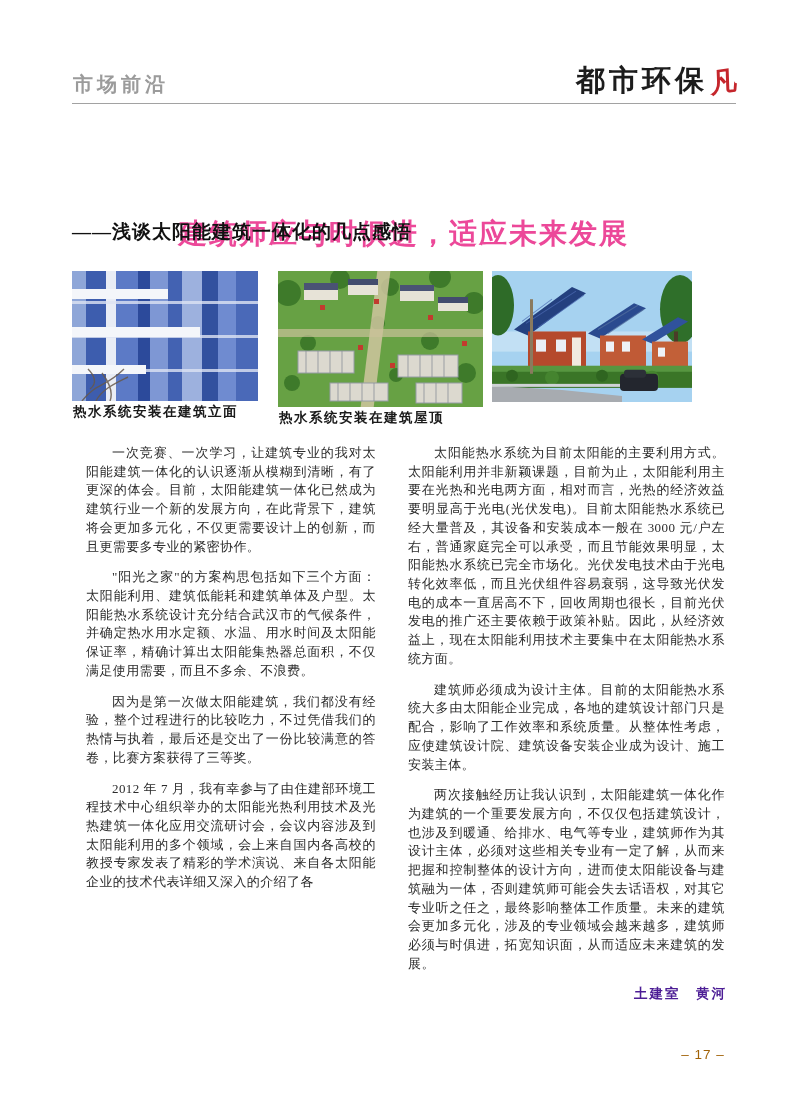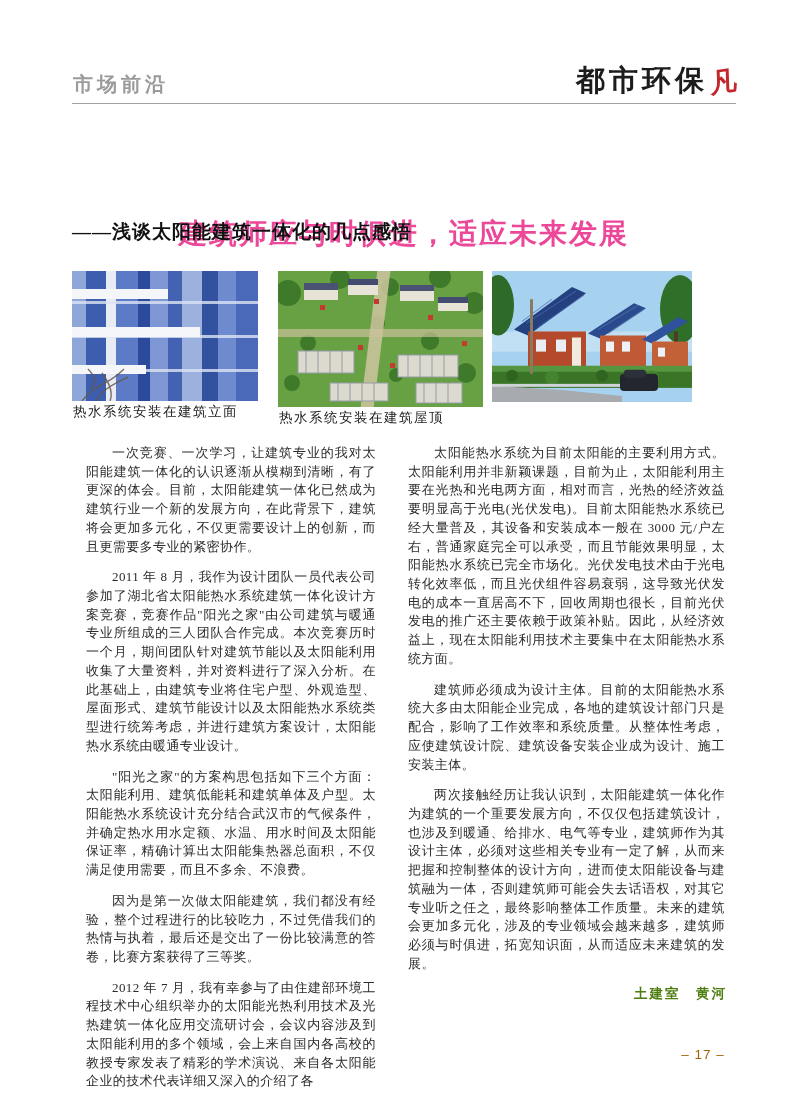--- a/index.html
+++ b/index.html
@@ -36,37 +36,37 @@
     font-size:19px;font-weight:bold;color:#111;letter-spacing:1px;
   }
   
   .photo{position:absolute;top:271px;overflow:hidden;}
   .photo svg{display:block;width:100%;height:100%;}
   .photo-1{left:72px;width:186px;height:130px;}
   .photo-2{left:278px;width:205px;height:136px;}
   .photo-3{left:492px;width:200px;height:131px;}
   .caption{
     position:absolute;font-family:"Liberation Sans","DejaVu Sans",sans-serif;
-    font-size:13.5px;font-weight:normal;color:#1b1b1b;letter-spacing:1.5px;
+    font-size:13.5px;font-weight:bold;color:#1b1b1b;letter-spacing:1.5px;
   }
   .caption-1{left:73px;top:403px;}
   .caption-2{left:279px;top:409px;}
   
   .column{
     position:absolute;top:432px;
     font-size:13px;line-height:18.72px;color:#2b2b2b;
     text-align:justify;letter-spacing:0.4px;
   }
   .col-left{left:74px;width:314px;}
   .col-right{left:396px;width:341px;}
   .column p{margin:12px;text-indent:2em;}
   .column p.noindent{text-indent:0;}
   .byline{
     font-family:"Liberation Sans","DejaVu Sans",sans-serif;
-    font-size:13.5px;font-weight:bold;color:#4d7c0f;
+    font-size:13.5px;font-weight:bold;color:#4c1d95;
     text-align:right;padding-right:10px;margin-top:2px;letter-spacing:2px;
   }
   
   .page-number{
     position:absolute;left:678px;top:1047px;width:50px;text-align:center;
     font-family:"Liberation Sans","DejaVu Sans",sans-serif;
     font-size:13.5px;color:#a16207;letter-spacing:1px;
   }
 </style>
 </head>
@@ -205,21 +205,20 @@
       <rect x="132" y="98" width="22" height="8" rx="3" fill="#2c3038"></rect>
       <rect x="38" y="28" width="3" height="74" fill="#8a7a5e"></rect>
     </svg>
   </div>
 
   <div class="caption caption-1">热水系统安装在建筑立面</div>
   <div class="caption caption-2">热水系统安装在建筑屋顶</div>
 
   <div class="column col-left">
       <p>一次竞赛、一次学习，让建筑专业的我对太阳能建筑一体化的认识逐渐从模糊到清晰，有了更深的体会。目前，太阳能建筑一体化已然成为建筑行业一个新的发展方向，在此背景下，建筑将会更加多元化，不仅更需要设计上的创新，而且更需要多专业的紧密协作。</p>
-      <p>2011 年 8 月，我作为设计团队一员代表公司参加了湖北省太阳能热水系统建筑一体化设计方案竞赛，竞赛作品"阳光之家"由公司建筑与暖通专业所组成的三人团队合作完成。本次竞赛历时一个月，期间团队针对建筑节能以及太阳能利用收集了大量资料，并对资料进行了深入分析。在此基础上，由建筑专业将住宅户型、外观造型、屋面形式、建筑节能设计以及太阳能热水系统类型进行统筹考虑，并进行建筑方案设计，太阳能热水系统由暖通专业设计。</p>
       <p>"阳光之家"的方案构思包括如下三个方面：太阳能利用、建筑低能耗和建筑单体及户型。太阳能热水系统设计充分结合武汉市的气候条件，并确定热水用水定额、水温、用水时间及太阳能保证率，精确计算出太阳能集热器总面积，不仅满足使用需要，而且不多余、不浪费。</p>
       <p>因为是第一次做太阳能建筑，我们都没有经验，整个过程进行的比较吃力，不过凭借我们的热情与执着，最后还是交出了一份比较满意的答卷，比赛方案获得了三等奖。</p>
       <p>2012 年 7 月，我有幸参与了由住建部环境工程技术中心组织举办的太阳能光热利用技术及光热建筑一体化应用交流研讨会，会议内容涉及到太阳能利用的多个领域，会上来自国内各高校的教授专家发表了精彩的学术演说、来自各太阳能企业的技术代表详细又深入的介绍了各</p>
     </div>
   <div class="column col-right">
       <p>太阳能热水系统为目前太阳能的主要利用方式。太阳能利用并非新颖课题，目前为止，太阳能利用主要在光热和光电两方面，相对而言，光热的经济效益要明显高于光电(光伏发电)。目前太阳能热水系统已经大量普及，其设备和安装成本一般在 3000 元/户左右，普通家庭完全可以承受，而且节能效果明显，太阳能热水系统已完全市场化。光伏发电技术由于光电转化效率低，而且光伏组件容易衰弱，这导致光伏发电的成本一直居高不下，回收周期也很长，目前光伏发电的推广还主要依赖于政策补贴。因此，从经济效益上，现在太阳能利用技术主要集中在太阳能热水系统方面。</p>
       <p>建筑师必须成为设计主体。目前的太阳能热水系统大多由太阳能企业完成，各地的建筑设计部门只是配合，影响了工作效率和系统质量。从整体性考虑，应使建筑设计院、建筑设备安装企业成为设计、施工安装主体。</p>
       <p>两次接触经历让我认识到，太阳能建筑一体化作为建筑的一个重要发展方向，不仅仅包括建筑设计，也涉及到暖通、给排水、电气等专业，建筑师作为其设计主体，必须对这些相关专业有一定了解，从而来把握和控制整体的设计方向，进而使太阳能设备与建筑融为一体，否则建筑师可能会失去话语权，对其它专业听之任之，最终影响整体工作质量。未来的建筑会更加多元化，涉及的专业领域会越来越多，建筑师必须与时俱进，拓宽知识面，从而适应未来建筑的发展。</p>
       <div class="byline">土建室　黄河</div>
     </div>

